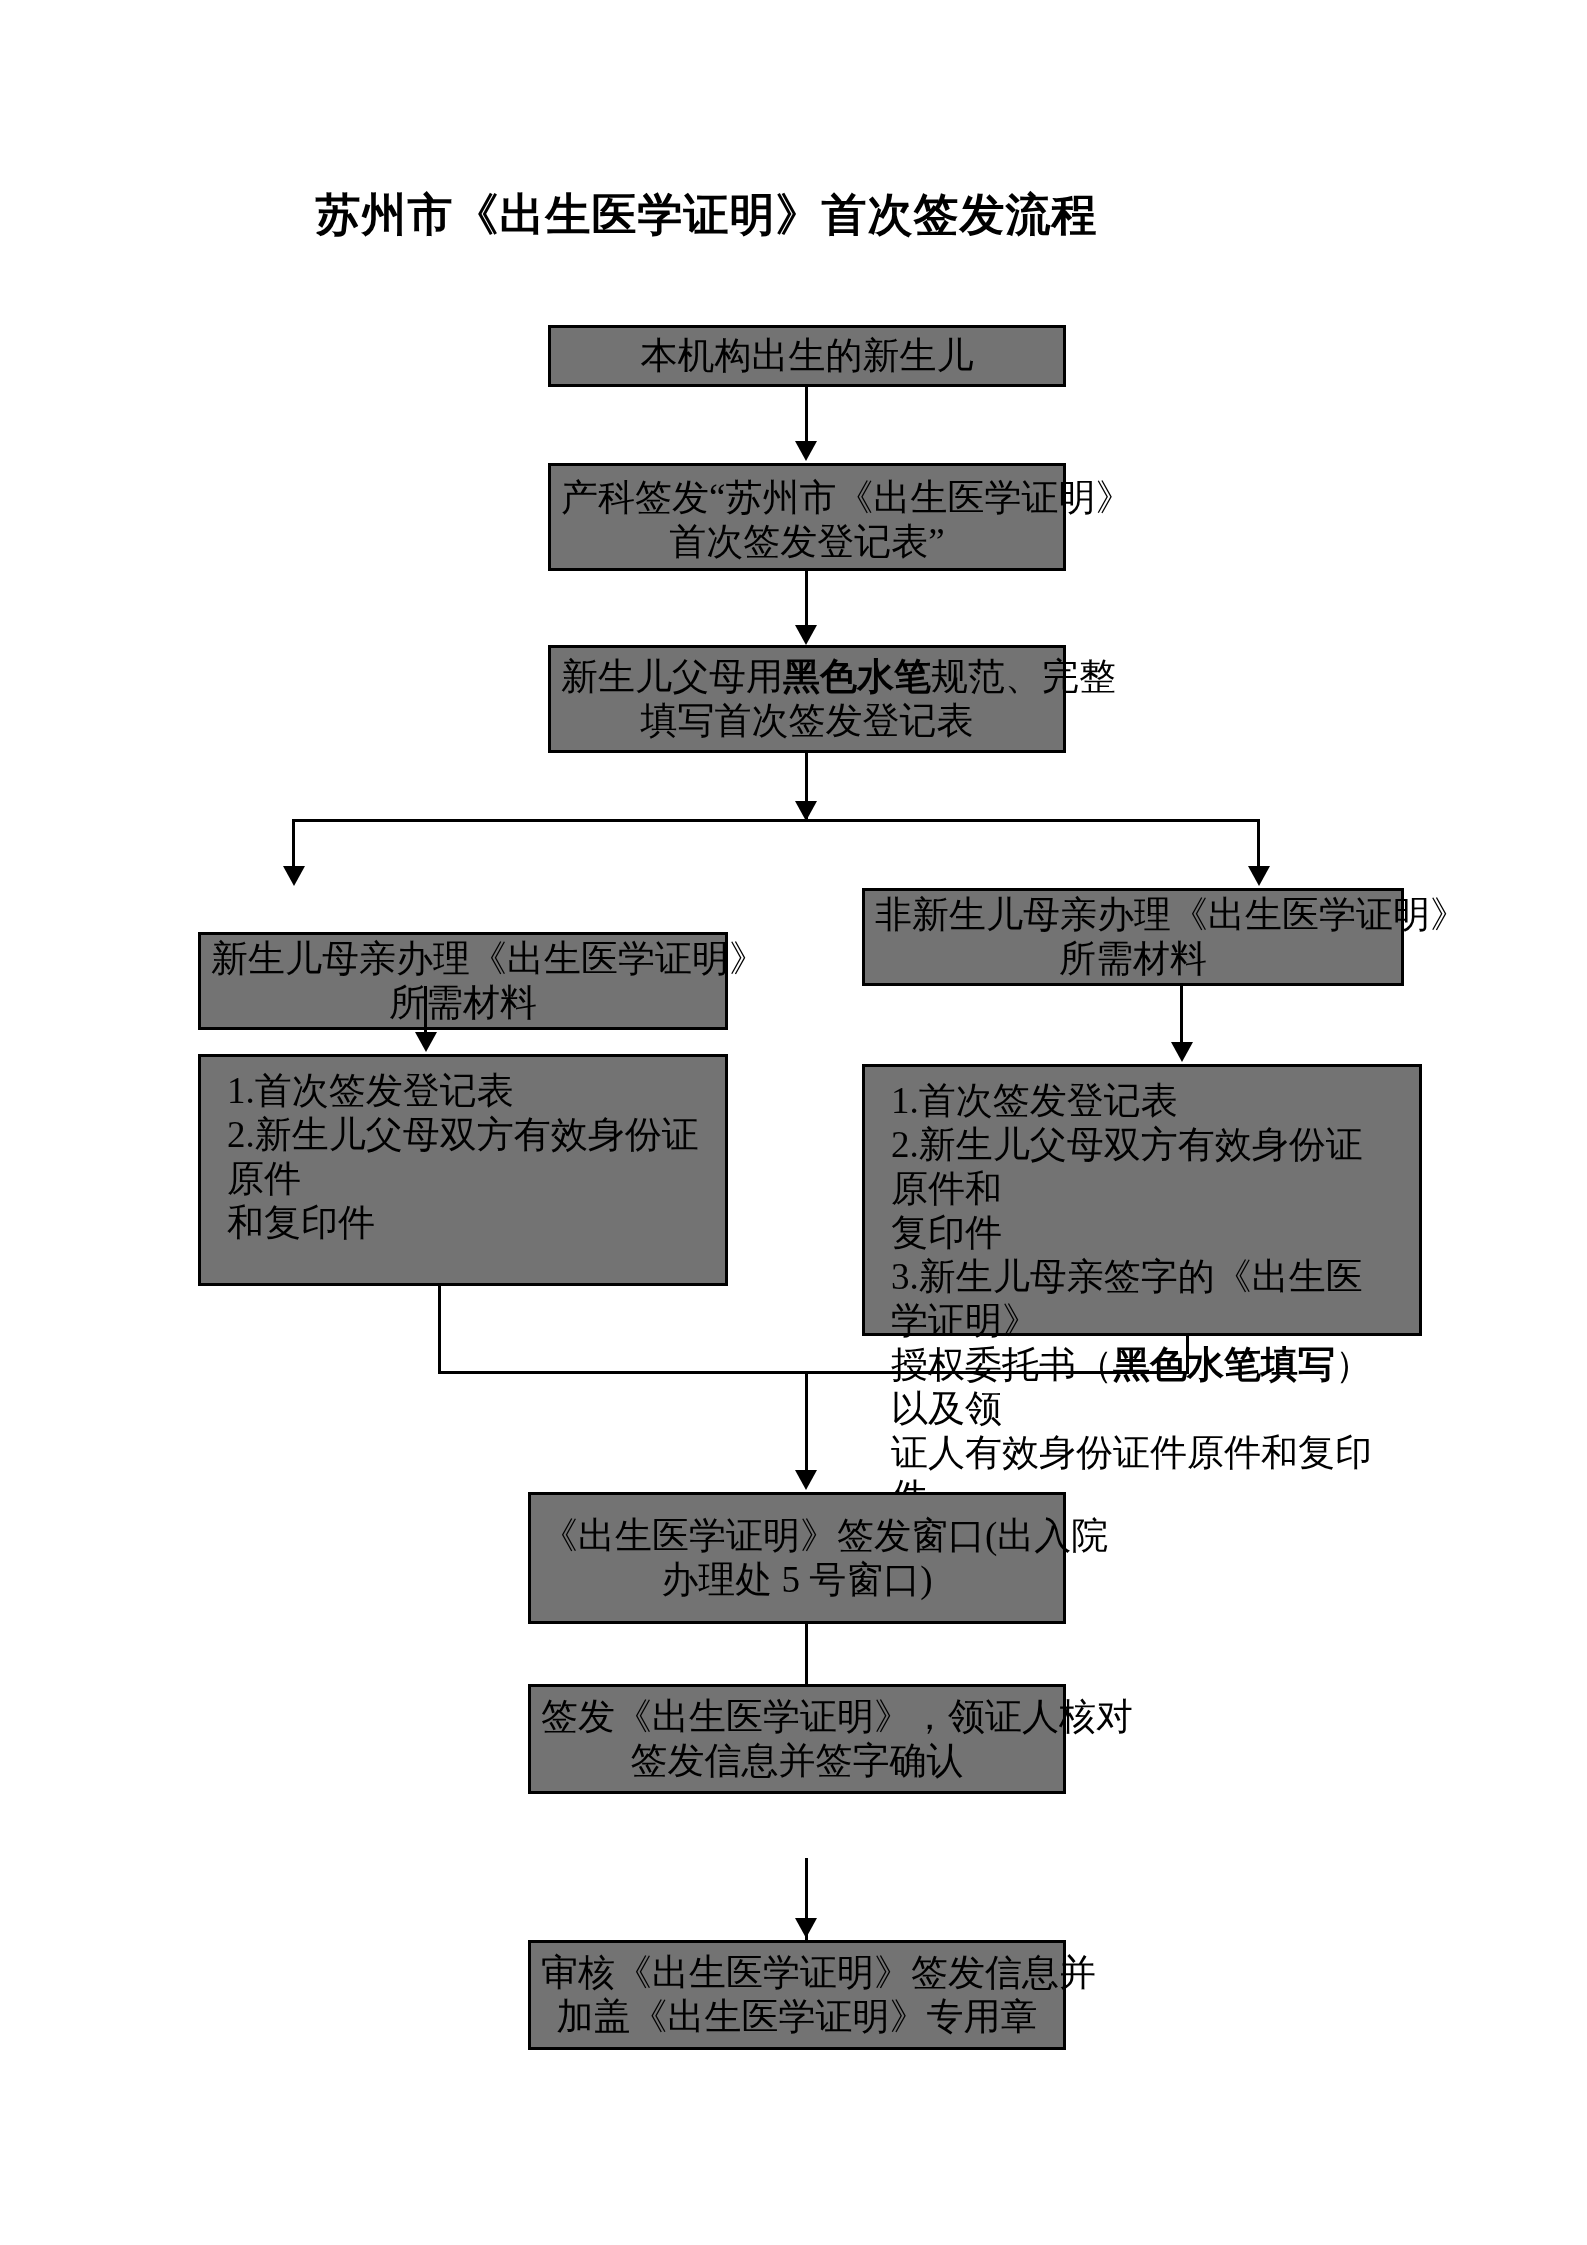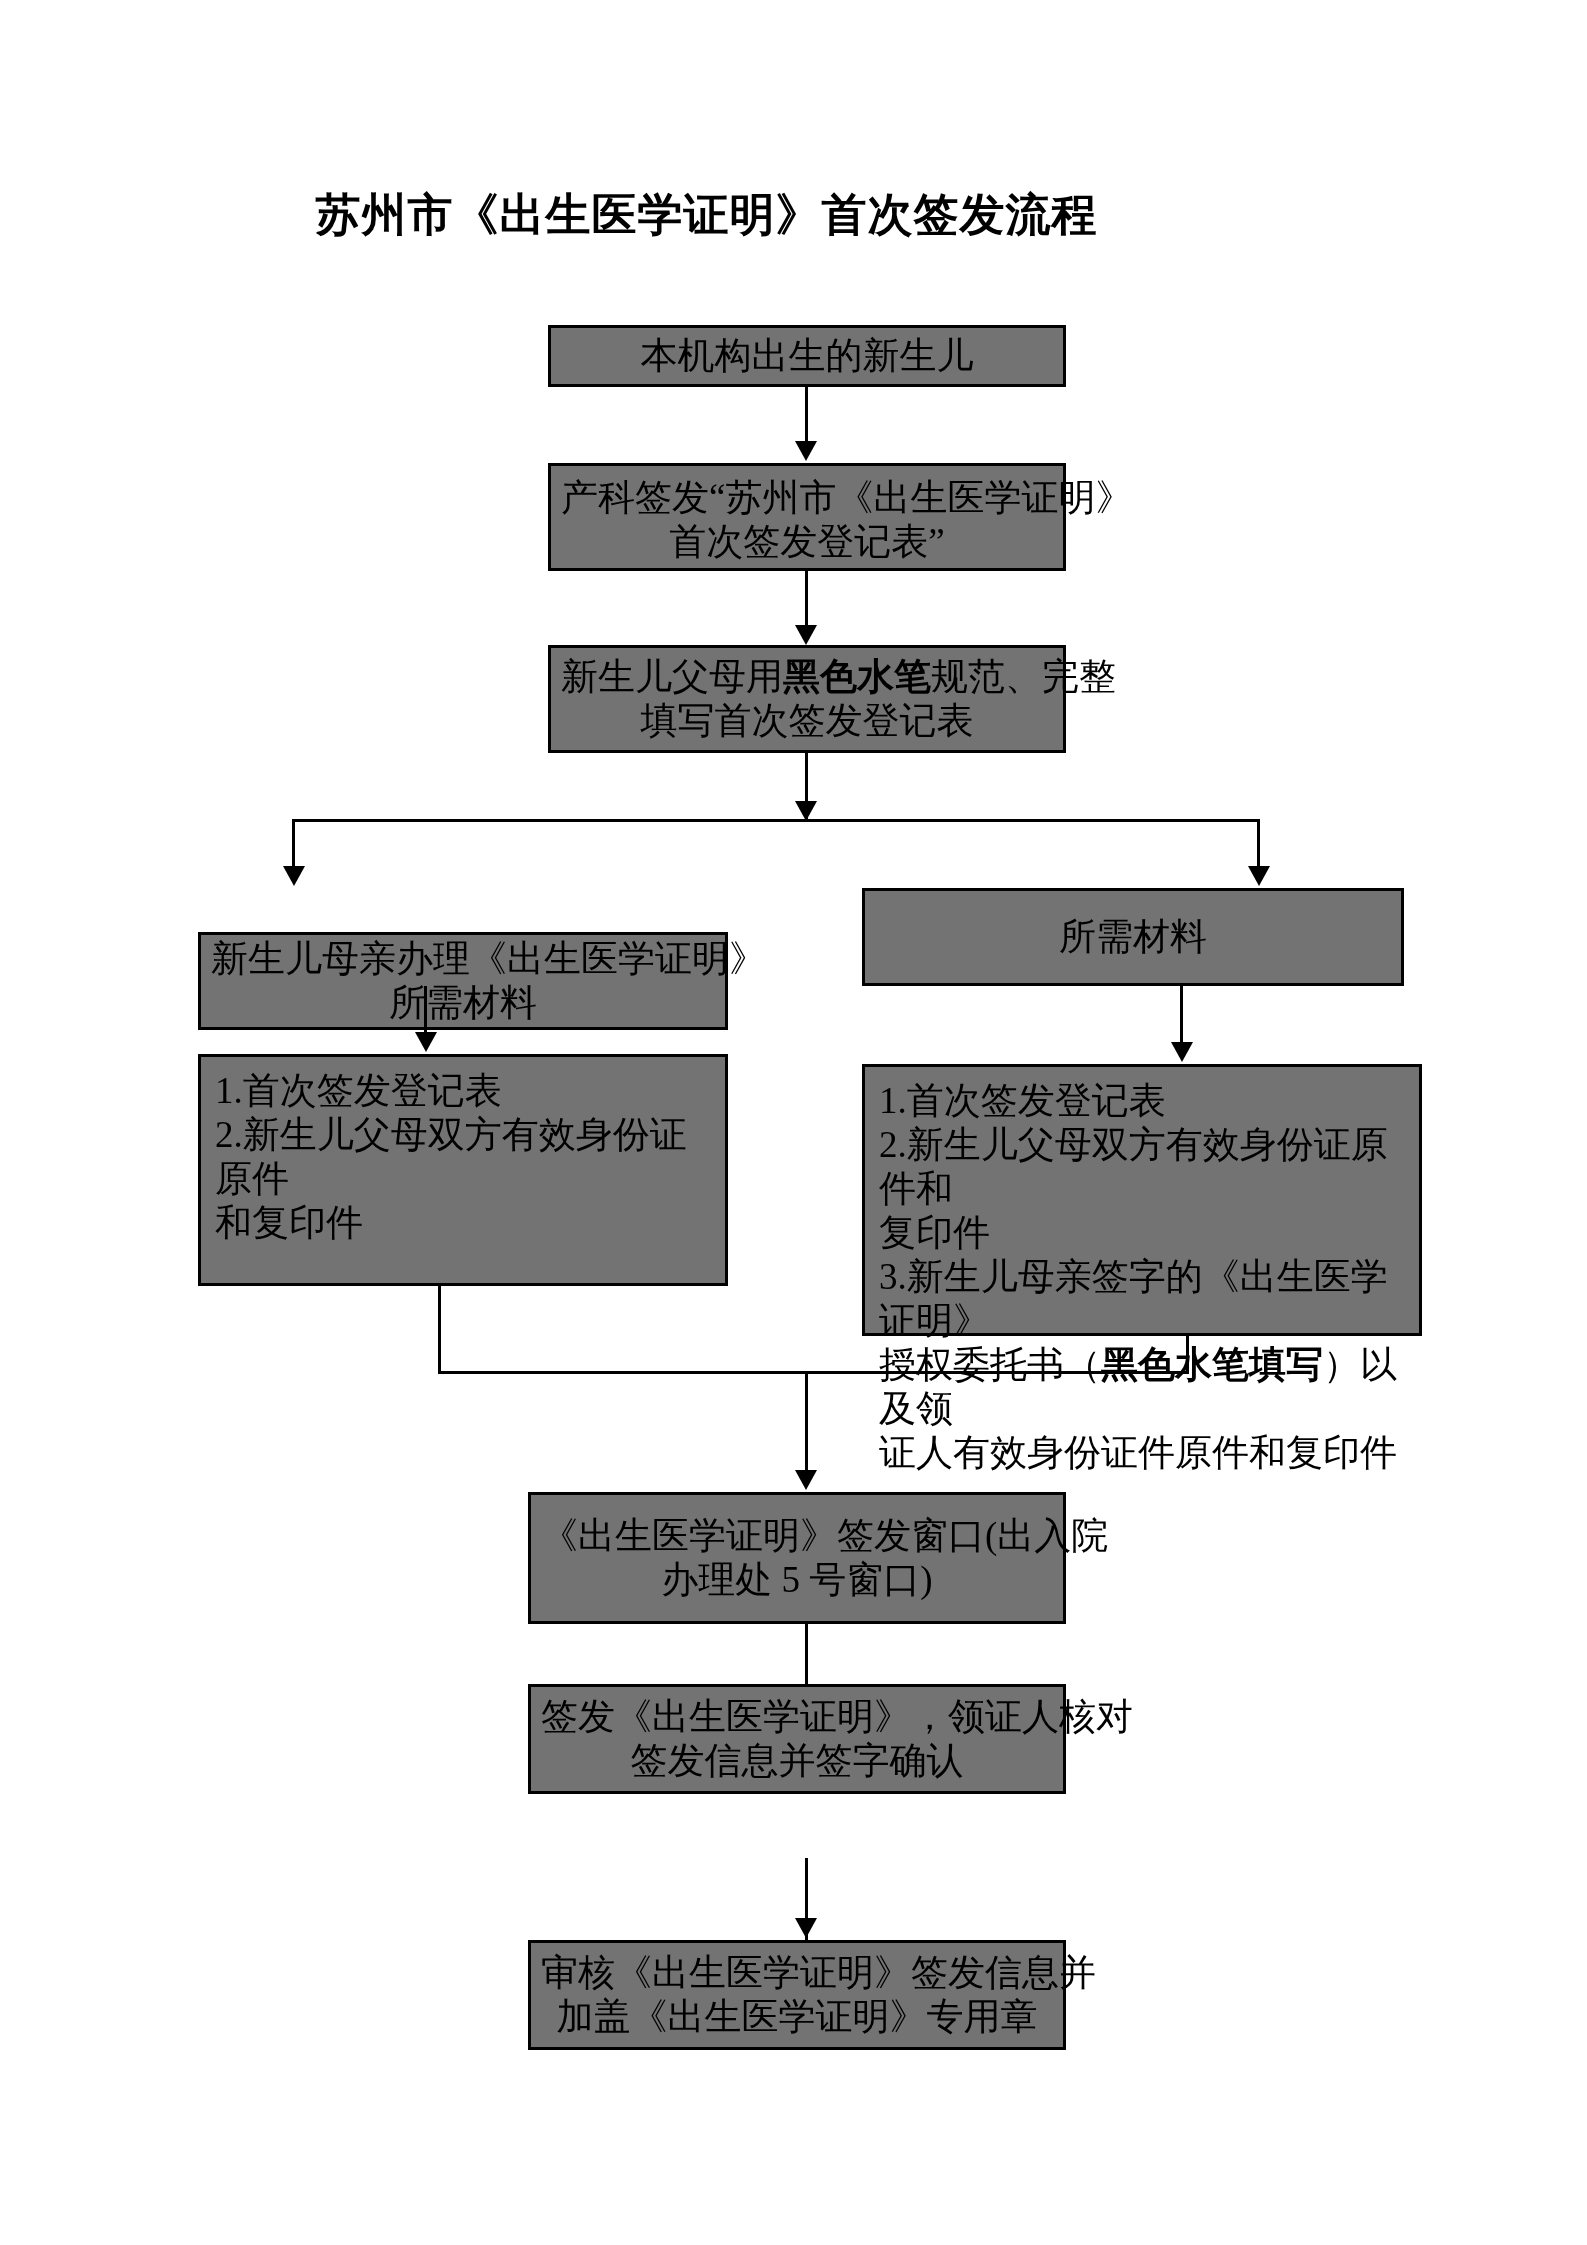--- a/index.html
+++ b/index.html
@@ -48,21 +48,21 @@
     text-align: center;
     padding: 4px 10px;
   }
   .node .inner {
     width: 100%;
   }
   .node.left-align {
     align-items: flex-start;
     justify-content: flex-start;
     text-align: left;
-    padding: 12px 14px;
+    padding: 12px 26px;
   }
   .node.left-align .inner {
     text-align: left;
   }
   .bold {
     font-weight: bold;
   }
   .nowrap { white-space: nowrap; }
 
   
@@ -128,20 +128,21 @@
 
   <div class="node" style="left:198px; top:888px; width:530px; height:98px;margin-top:44px;">
     <div class="inner">
       <div class="nowrap">新生儿母亲办理《出生医学证明》</div>
       <div class="nowrap">所需材料</div>
     </div>
   </div>
 
   <div class="node" style="left:862px; top:888px; width:542px; height:98px;">
     <div class="inner">
+      <div class="nowrap">非新生儿母亲办理《出生医学证明》</div>
       <div class="nowrap">所需材料</div>
     </div>
   </div>
 
   <div class="vline" style="left:424px; top:986px; height:52px;"></div>
   <div class="arrowhead" style="left:415px; top:1032px;"></div>
   <div class="vline" style="left:1180px; top:986px; height:62px;"></div>
   <div class="arrowhead" style="left:1171px; top:1042px;"></div>
 
   <div class="node left-align" style="left:198px; top:1054px; width:530px; height:232px;">

